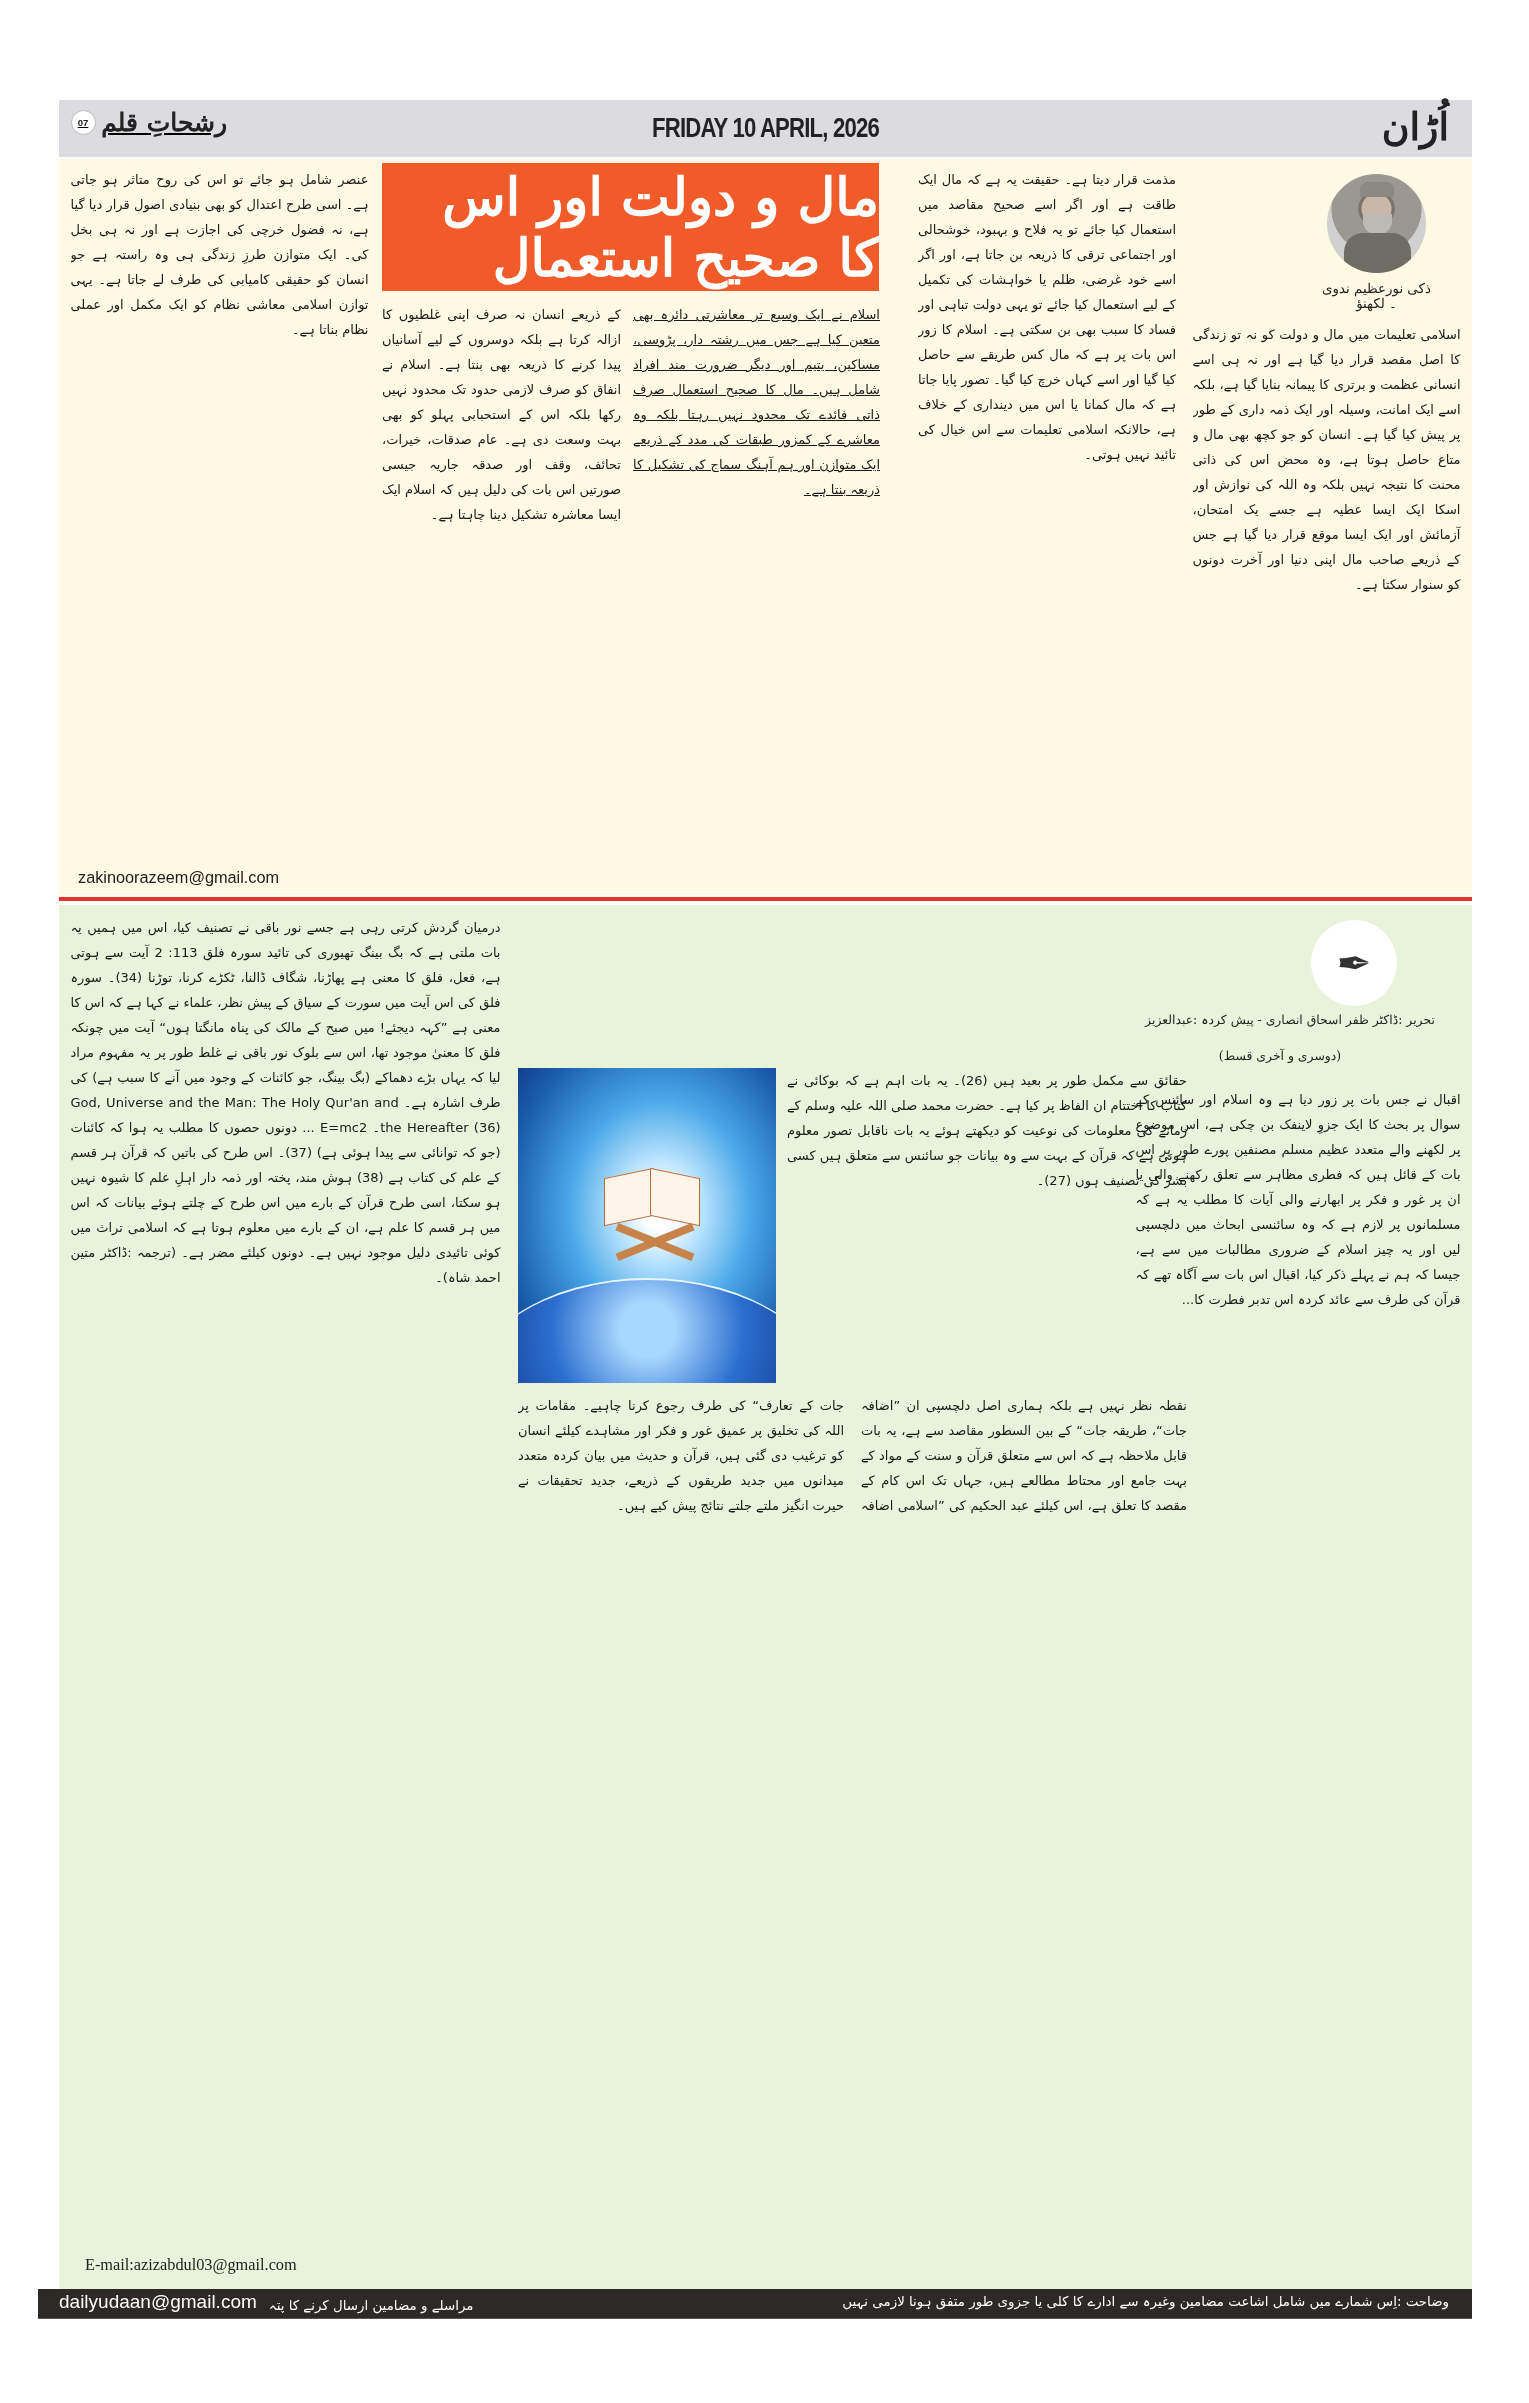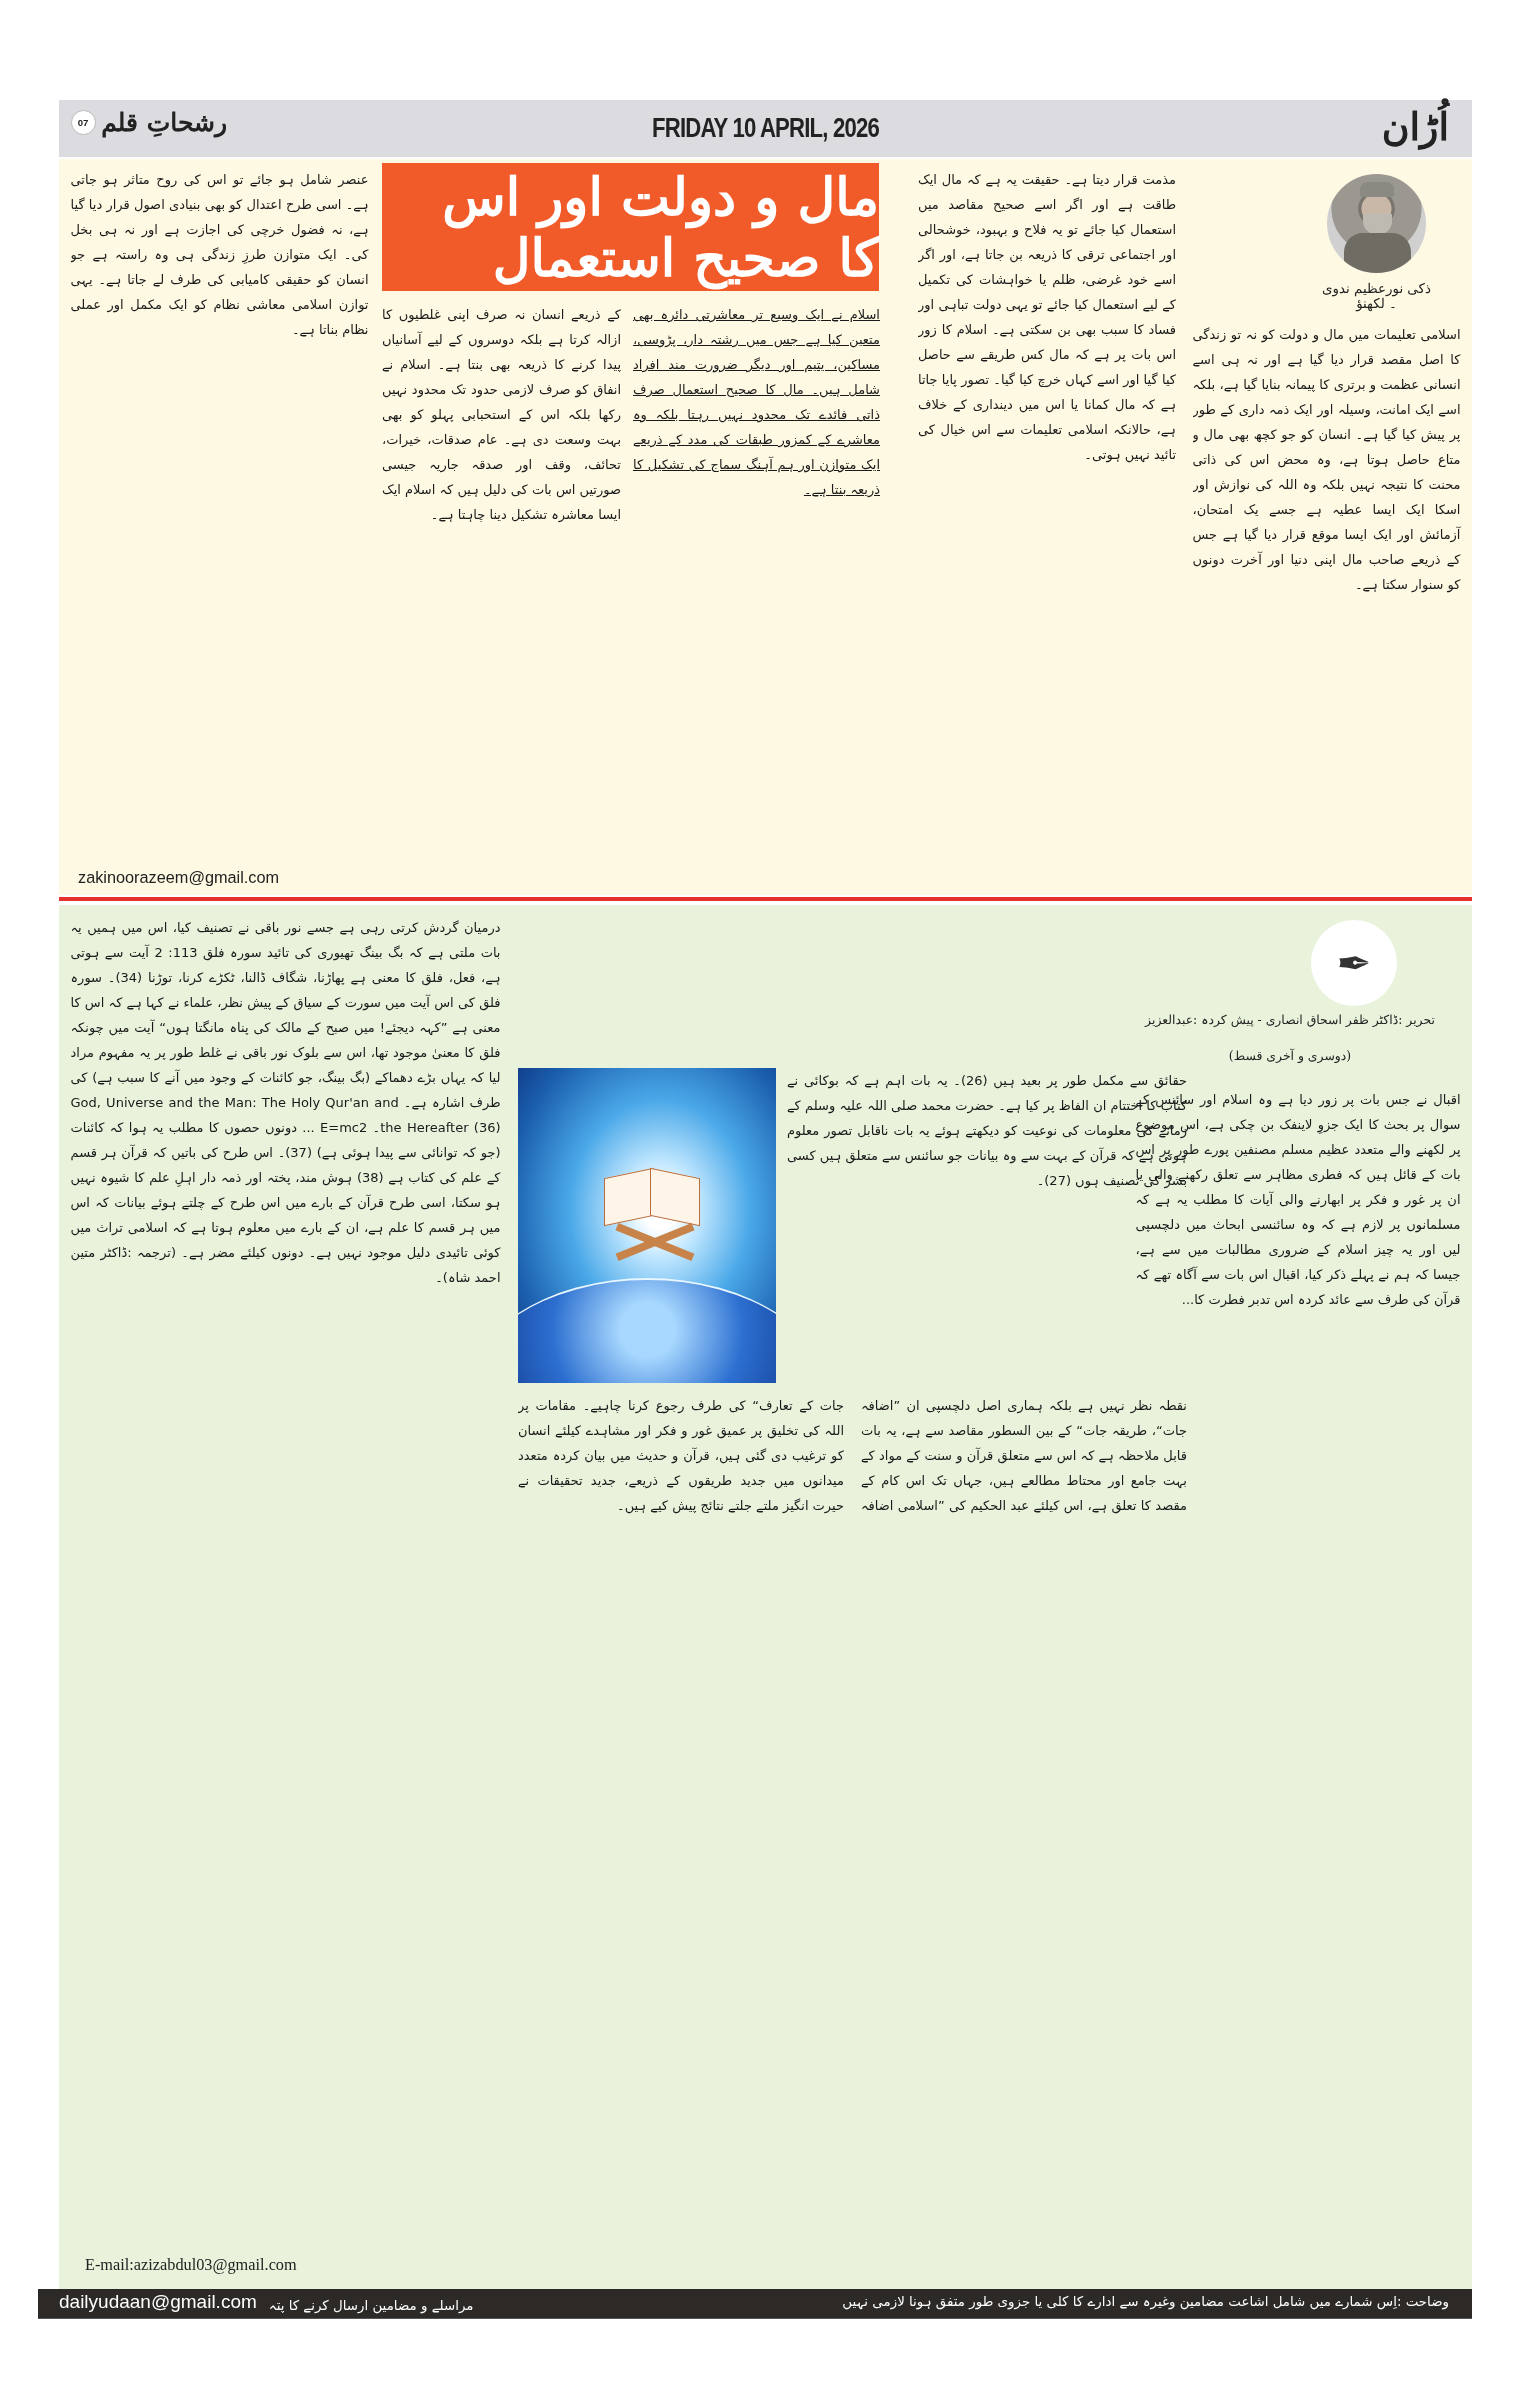--- a/index.html
+++ b/index.html
@@ -1,21 +1,21 @@
 <!DOCTYPE html>
 <html><head>
 <meta charset="utf-8">
 <style>
   html, body { margin: 0; padding: 0; background: #ffffff; }
   body { width: 1529px; height: 2403px; position: relative; font-family: "DejaVu Sans", sans-serif; overflow: hidden; }
   .page { position: absolute; left: 59px; top: 100px; width: 1413px; }
 
   
   .masthead { position: absolute; left: 0; top: 0; width: 1413px; height: 57px; background: #dcdce0; }
-  .mh-left { position: absolute; left: 11.5px; top: 7.6px; display: flex; align-items: center; gap: 5.7px; direction: ltr; }
+  .mh-left { position: absolute; left: 11.5px; top: 7.6px; display: flex; align-items: center; gap: 5.7px; direction: ltr; text-decoration: underline; }
   .page-num { width: 23px; height: 23px; border-radius: 50%; background: #fff; border: 1.9px solid #bbb; font: bold 9.6px "Liberation Sans", sans-serif; display: flex; align-items: center; justify-content: center; color: #222; }
   .section-name { font: bold 25px "DejaVu Serif", serif; color: #222; direction: rtl; }
   .date { position: absolute; left: 0; right: 0; top: 13.4px; text-align: center; font: bold 27px "Liberation Sans", sans-serif; color: #222; letter-spacing: -1px; transform: scaleX(0.82); }
   .logo { position: absolute; right: 23px; top: 3.8px; font: bold 38px "DejaVu Serif", serif; color: #222; direction: rtl; }
 
   
   .art1 { position: absolute; left: 0; top: 59px; width: 1413px; height: 736px; background: #fdf9e2; }
   .art1 .col { position: absolute; top: 7.6px; direction: rtl; text-align: justify; font: 13px/25px "DejaVu Sans", sans-serif; color: #1a1a1a; overflow: hidden; }
   .headline1 { position: absolute; left: 323px; top: 3.8px; width: 497px; height: 128px; background: #f15a29; display: flex; align-items: center; justify-content: center; }
   .headline1 span { font: bold 52px "DejaVu Serif", serif; color: #fff; direction: rtl; padding-left: 48px; }
@@ -38,21 +38,21 @@
   .art-image .globe { position: absolute; left: -57px; top: 210px; width: 373px; height: 249px; border-radius: 50%; background: radial-gradient(circle at 50% 20%, #a8d8ff 0 10%, #2c6fd0 35%, #0b2e80 70%); border-top: 2.9px solid #e8f6ff; }
   .art-image .book { position: absolute; left: 86px; top: 105px; width: 96px; height: 57px; }
   .art-image .book .pl { position: absolute; left: 0; top: 0; width: 48px; height: 46px; background: #fff4e8; border: 1.9px solid #b86d3c; transform: skewY(-12deg); }
   .art-image .book .pr { position: absolute; right: 0; top: 0; width: 48px; height: 46px; background: #fff4e8; border: 1.9px solid #b86d3c; transform: skewY(12deg); }
   .art-image .stand { position: absolute; left: 96px; top: 158px; width: 76px; height: 29px; }
   .art-image .stand i { position: absolute; left: 0; top: 11.5px; width: 82px; height: 7.6px; background: #c8834a; }
   .art-image .stand i.a { transform: rotate(22deg); }
   .art-image .stand i.b { transform: rotate(-22deg); }
   .pen-art { position: absolute; right: 75px; top: 15.3px; width: 86px; height: 86px; border-radius: 50%; background: #fff; display: flex; align-items: center; justify-content: center; font-size: 42px; color: #333; }
   .byline2 { position: absolute; right: 29px; top: 107px; width: 306px; text-align: center; direction: rtl; font: 12.4px "DejaVu Serif", serif; color: #222; }
-  .episode { position: absolute; right: 29px; top: 143px; width: 306px; text-align: center; direction: rtl; font: 12.4px "DejaVu Serif", serif; color: #222; }
+  .episode { position: absolute; right: 39px; top: 143px; width: 306px; text-align: center; direction: rtl; font: 12.4px "DejaVu Serif", serif; color: #222; }
   .email2 { position: absolute; left: 26px; top: 1350px; font: 16.3px "Liberation Serif", serif; color: #222; direction: ltr; }
 
   
   .footer { position: absolute; left: -21px; top: 2189px; width: 1434px; height: 29px; background: #2c2926; border-bottom: 1.9px solid #555; }
   .footer .f-left { position: absolute; left: 21px; top: 1.9px; display: flex; align-items: flex-end; gap: 12px; direction: ltr; }
   .footer .f-email { font: 19px "Liberation Sans", sans-serif; color: #fff; }
   .footer .f-label { font: 13.4px "DejaVu Sans", sans-serif; color: #fff; direction: rtl; }
   .footer .f-disclaimer { position: absolute; right: 23px; top: 4.8px; font: 13.4px "DejaVu Sans", sans-serif; color: #fff; direction: rtl; }
 </style>
 </head>

